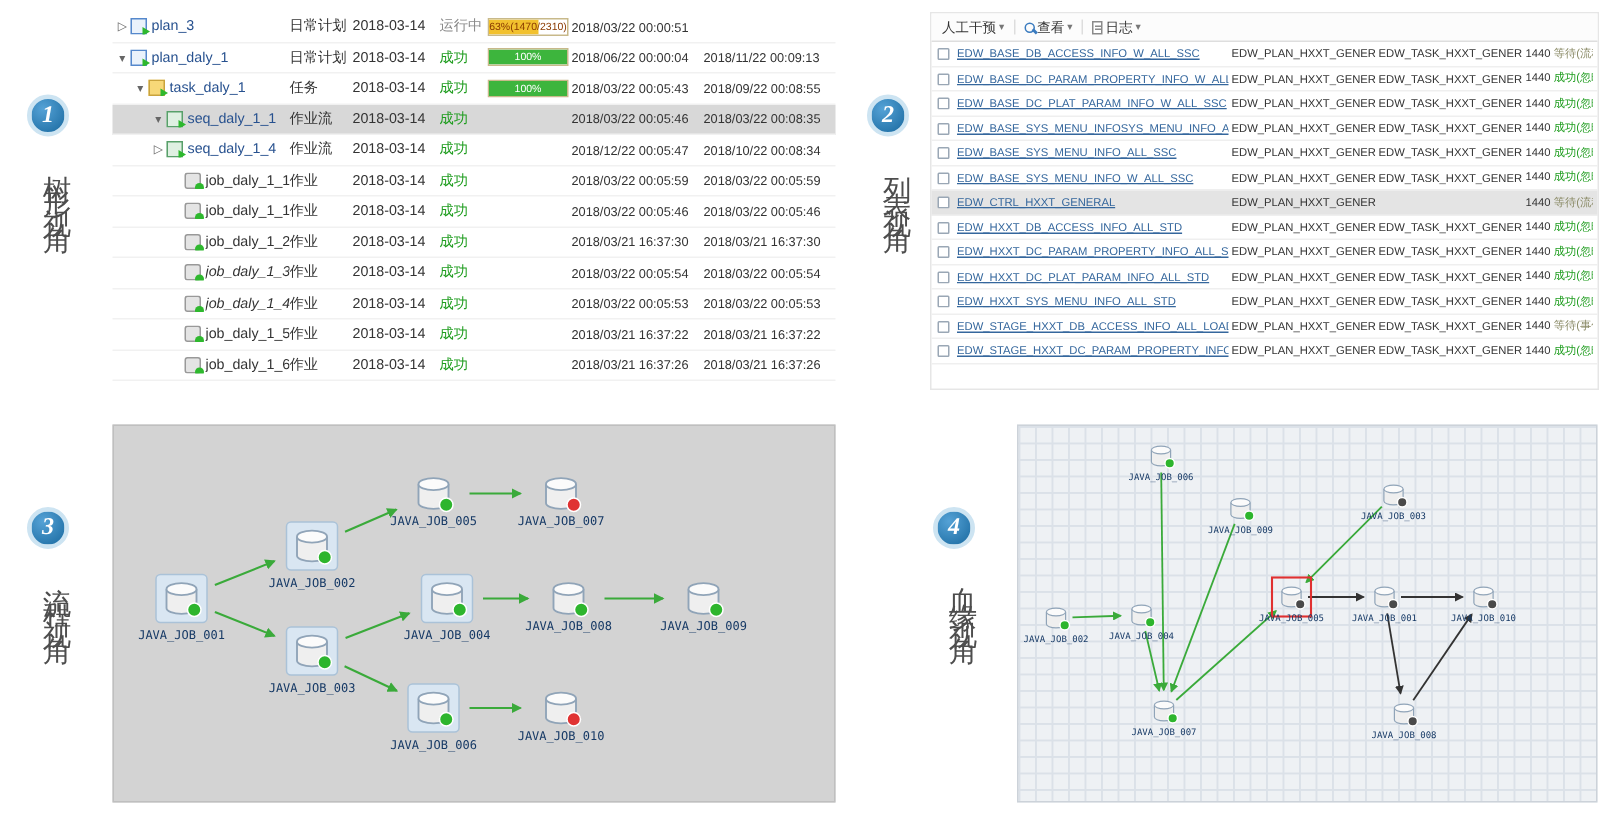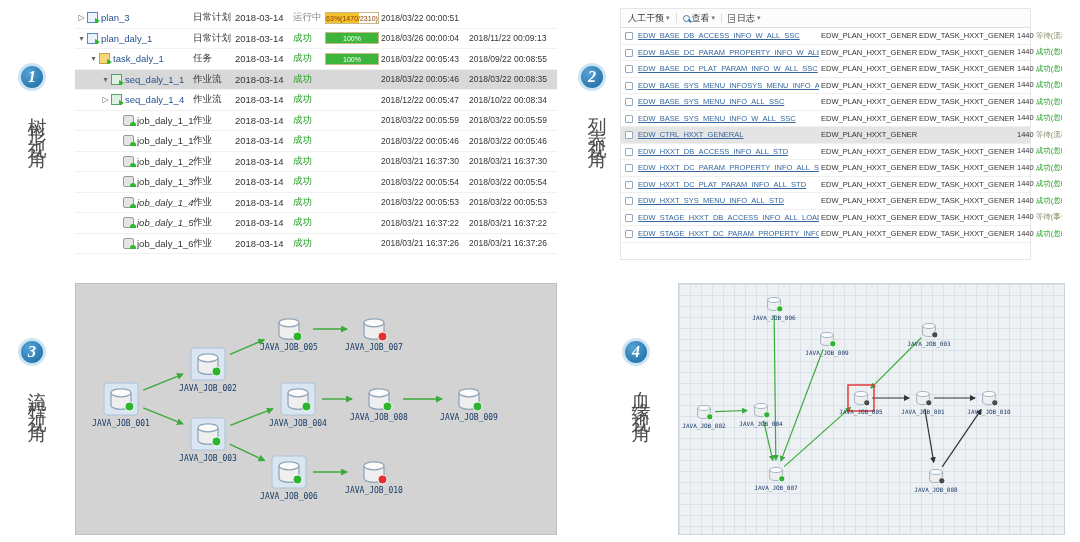--- a/index.html
+++ b/index.html
@@ -43,21 +43,21 @@
   .nicon.job::after{content:'';position:absolute;right:-3px;bottom:-3px;width:6px;height:6px;border-radius:50%;background:#2eb82e}
   .nm{overflow:hidden;white-space:nowrap;color:#333}
   .nm.lk{color:#27518f;}
   .st-ok{color:#1f9d1f}
   .st-run{color:#8a8a8a}
   .pbar{width:54px;height:12px;border:1px solid #c8b98a;background:#fff;position:relative;overflow:hidden}
   .pfill{position:absolute;left:0;top:0;bottom:0}
   .ptxt{position:absolute;left:0;right:0;top:0;font-size:7px;line-height:12px;text-align:center;white-space:nowrap}
 
   
-  #list-panel{left:620px;top:8px;width:411px;height:252px;font-size:7.5px;color:#333;border:1px solid #e6e6e6}
+  #list-panel{left:620px;top:8px;width:446px;height:252px;font-size:7.5px;color:#333;border:1px solid #e6e6e6}
   .ltoolbar{height:19px;display:flex;align-items:center;font-size:9px;color:#333;
     border-bottom:1px solid #dedede;padding:0 4px;background:#fcfcfc}
   .tbtn{display:flex;align-items:center;gap:2px;cursor:default;padding:0 3px}
   .caret{color:#777;font-size:7px}
   .sep{width:1px;height:10px;background:#ddd;margin:0 3px}
   .mag{width:7px;height:7px;border:1.5px solid #3a7bbf;border-radius:50%;position:relative;display:inline-block}
   .mag::after{content:'';position:absolute;width:4px;height:1.5px;background:#3a7bbf;transform:rotate(45deg);right:-3px;bottom:-1px}
   .doc{width:7px;height:9px;border:1px solid #8a8a8a;background:#fff;display:inline-block;position:relative}
   .doc::after{content:'';position:absolute;left:1px;top:2px;width:4px;height:1px;background:#8a8a8a;box-shadow:0 2px 0 #8a8a8a}
   .lheader,.lrow{display:flex;align-items:center;height:16.5px;border-bottom:1px solid #efefef}
@@ -126,21 +126,21 @@
         </div>
         <div class="tc type">日常计划</div>
         <div class="tc date">2018-03-14</div>
         <div class="tc stw"><span class="st-ok">成功</span></div>
         <div class="tc bar">
           <div class="pbar">
             <div class="pfill" style="width: 100%; background: rgb(61, 181, 61);"></div>
             <span class="ptxt" style="color: rgb(255, 255, 255);">100%</span>
           </div>
         </div>
-        <div class="tc time">2018/03/26 00:00:04</div>
+        <div class="tc time">2018/06/22 00:00:04</div>
         <div class="tc time">2018/11/22 00:09:13</div>
       </div>
       <div class="trow">
         <div class="tc name" style="padding-left: 14px;">
           <span class="exp">▾</span>
           <span class="nicon task"></span>
           <span class="nm lk">task_daly_1</span>
         </div>
         <div class="tc type">任务</div>
         <div class="tc date">2018-03-14</div>
@@ -213,21 +213,21 @@
           <span class="nm">job_daly_1_2</span>
         </div>
         <div class="tc type">作业</div>
         <div class="tc date">2018-03-14</div>
         <div class="tc stw"><span class="st-ok">成功</span></div>
         <div class="tc bar"></div>
         <div class="tc time">2018/03/21 16:37:30</div>
         <div class="tc time">2018/03/21 16:37:30</div>
       </div>
       <div class="trow">
-        <div class="tc name" style="padding-left: 38px;">
+        <div class="tc name" style="padding-left: 38px; font-style: italic;">
           <span class="exp"></span>
           <span class="nicon job"></span>
           <span class="nm">job_daly_1_3</span>
         </div>
         <div class="tc type">作业</div>
         <div class="tc date">2018-03-14</div>
         <div class="tc stw"><span class="st-ok">成功</span></div>
         <div class="tc bar"></div>
         <div class="tc time">2018/03/22 00:05:54</div>
         <div class="tc time">2018/03/22 00:05:54</div>
@@ -239,21 +239,21 @@
           <span class="nm">job_daly_1_4</span>
         </div>
         <div class="tc type">作业</div>
         <div class="tc date">2018-03-14</div>
         <div class="tc stw"><span class="st-ok">成功</span></div>
         <div class="tc bar"></div>
         <div class="tc time">2018/03/22 00:05:53</div>
         <div class="tc time">2018/03/22 00:05:53</div>
       </div>
       <div class="trow">
-        <div class="tc name" style="padding-left: 38px; font-style: italic;">
+        <div class="tc name" style="padding-left: 38px;">
           <span class="exp"></span>
           <span class="nicon job"></span>
           <span class="nm">job_daly_1_5</span>
         </div>
         <div class="tc type">作业</div>
         <div class="tc date">2018-03-14</div>
         <div class="tc stw"><span class="st-ok">成功</span></div>
         <div class="tc bar"></div>
         <div class="tc time">2018/03/21 16:37:22</div>
         <div class="tc time">2018/03/21 16:37:22</div>

